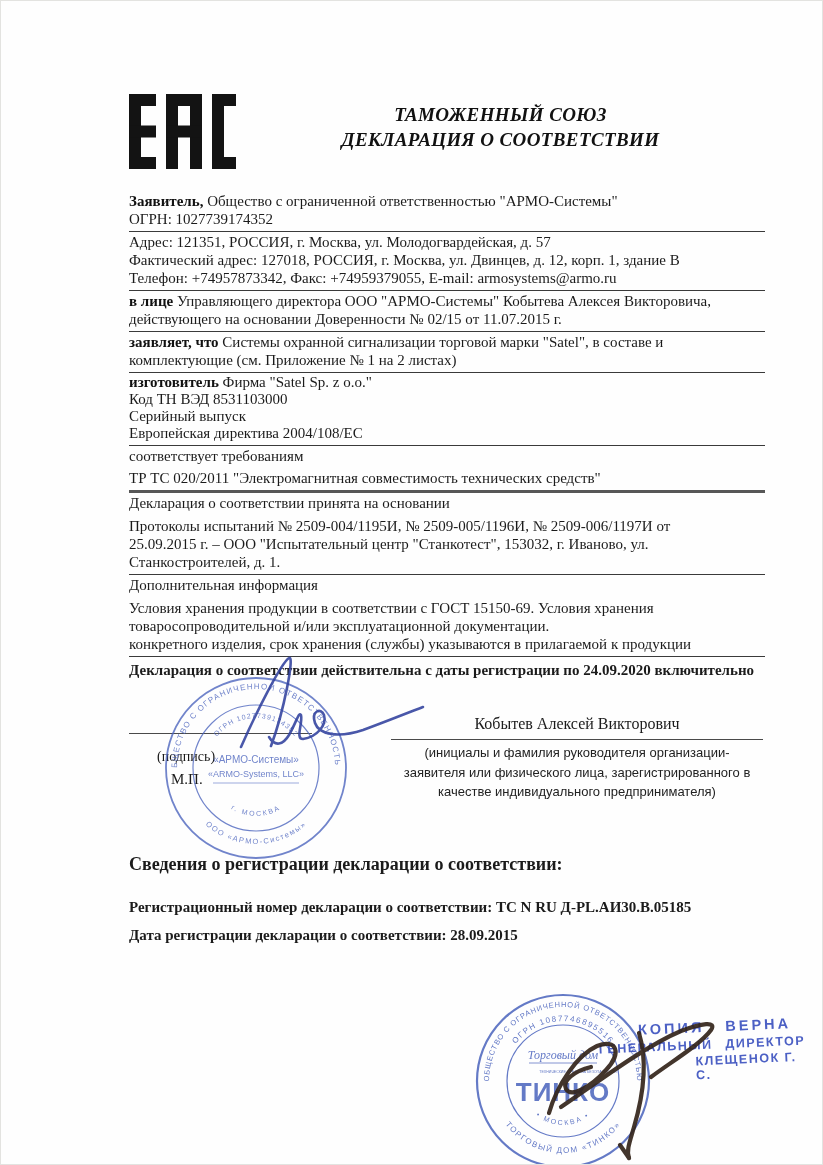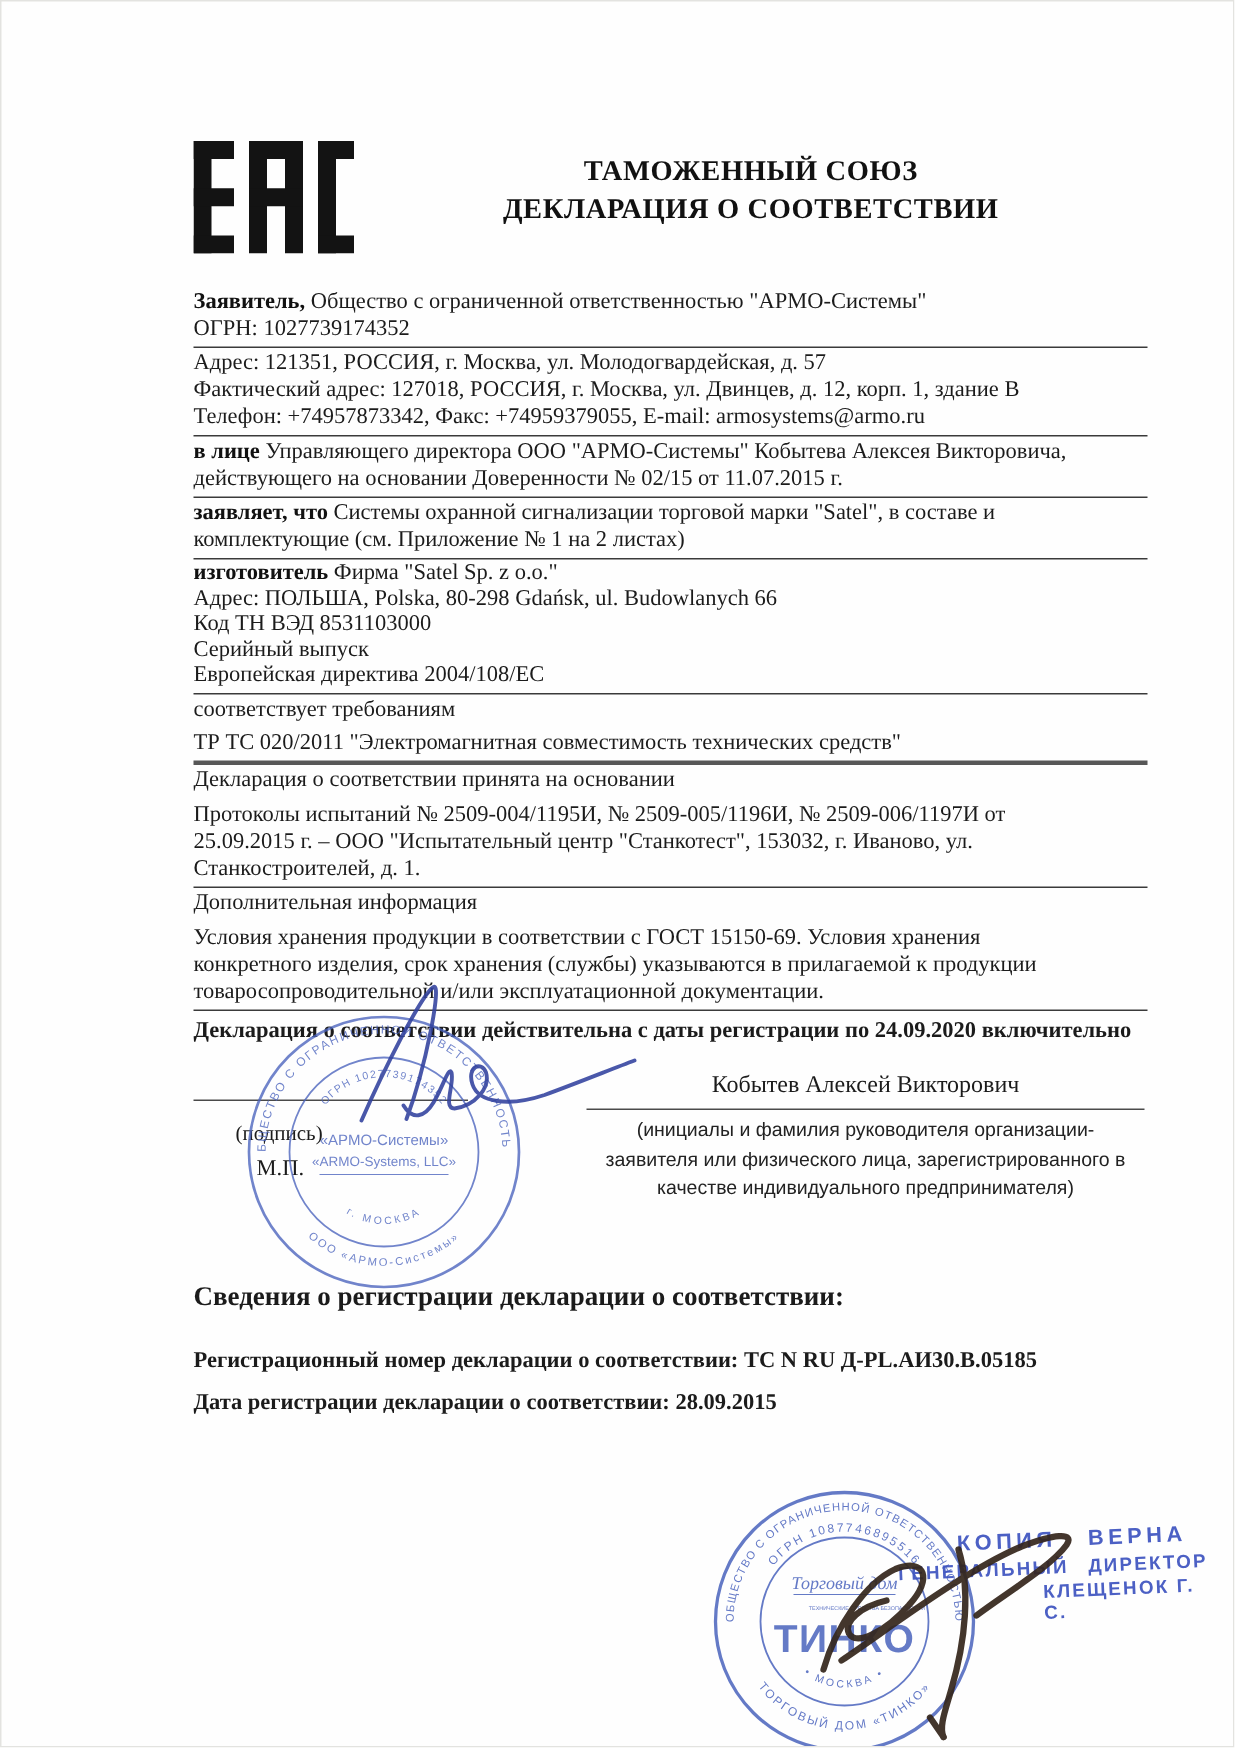--- a/index.html
+++ b/index.html
@@ -2,21 +2,21 @@
 <html><head>
 <meta charset="utf-8">
 <style>
   html,body{margin:0;padding:0;background:#ffffff;}
   .page{
     position:relative;width:823px;height:1165px;background:#fefefe;
     border:1px solid #e3e3e0;box-sizing:border-box;overflow:hidden;
     font-family:"Liberation Serif", serif;color:#1b1b1b;
   }
   .content{position:absolute;left:128px;top:0;width:636px;}
-  .doc-header{display:flex;margin-top:93px;height:78px;}
+  .doc-header{display:flex;margin-top:93px;height:78px;font-style:italic;}
   .eac{flex:0 0 auto;}
   .titles{flex:1;text-align:center;padding-top:8px;}
   .title-line{font-weight:bold;font-size:19px;line-height:25px;letter-spacing:.4px;color:#111;}
   .sec{border-bottom:1.5px solid #3a3a3a;padding:1px 0 3px 0;}
   .sec.first{margin-top:19px;}
   .sec.thick{border-bottom:3px solid #575757;}
   .sec.noborder{border-bottom:none;}
   .ln{margin:0;font-size:15px;line-height:18px;white-space:nowrap;}
   .tight .ln{line-height:17px;}
   .hd{font-weight:normal;}
@@ -96,43 +96,42 @@
       <p class="ln">действующего на основании Доверенности № 02/15 от 11.07.2015 г.</p>
     </div>
 
     <div class="sec">
       <p class="ln"><b>заявляет, что</b><span> Системы охранной сигнализации торговой марки "Satel", в составе и</span></p>
       <p class="ln">комплектующие (см. Приложение № 1 на 2 листах)</p>
     </div>
 
     <div class="sec tight">
       <p class="ln"><b>изготовитель</b><span> Фирма "Satel Sp. z o.o."</span></p>
-      <p class="ln">Адрес: ПОЛЬША, Polska, 80-298 Gdańsk, ul.  Budowlanych 66</p>
       <p class="ln">Код ТН ВЭД 8531103000</p>
       <p class="ln">Серийный выпуск</p>
       <p class="ln">Европейская директива 2004/108/ЕС</p>
     </div>
 
     <div class="sec thick">
       <p class="ln hd">соответствует требованиям</p>
       <p class="ln gap-top">ТР ТС 020/2011 "Электромагнитная совместимость технических средств"</p>
     </div>
 
     <div class="sec">
       <p class="ln hd">Декларация о соответствии принята на основании</p>
       <p class="ln para">Протоколы испытаний № 2509-004/1195И, № 2509-005/1196И, № 2509-006/1197И от</p>
       <p class="ln">25.09.2015 г. – ООО "Испытательный центр "Станкотест", 153032, г. Иваново, ул.</p>
       <p class="ln">Станкостроителей, д. 1.</p>
     </div>
 
     <div class="sec">
       <p class="ln hd">Дополнительная информация</p>
       <p class="ln para">Условия хранения продукции в соответствии с ГОСТ 15150-69. Условия хранения</p>
+      <p class="ln">товаросопроводительной и/или эксплуатационной документации.</p>
       <p class="ln">конкретного изделия, срок хранения (службы) указываются в прилагаемой к продукции</p>
-      <p class="ln">товаросопроводительной и/или эксплуатационной документации.</p>
     </div>
 
     <div class="sec noborder">
       <p class="ln validity">Декларация о соответствии действительна с даты регистрации по 24.09.2020 включительно</p>
     </div>
   </div>
 
   <div class="sig-area">
     <div class="sig-line-left"></div>
     <div class="sign-caption">(подпись)</div>

